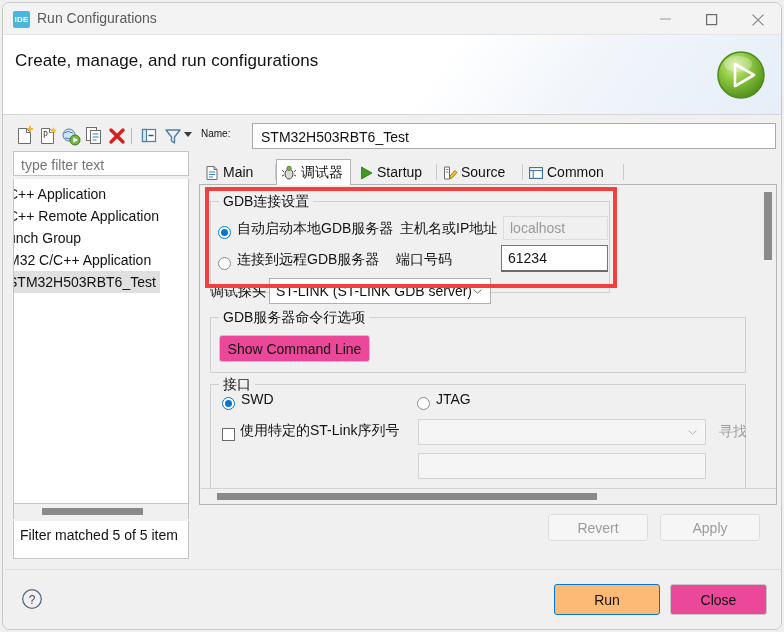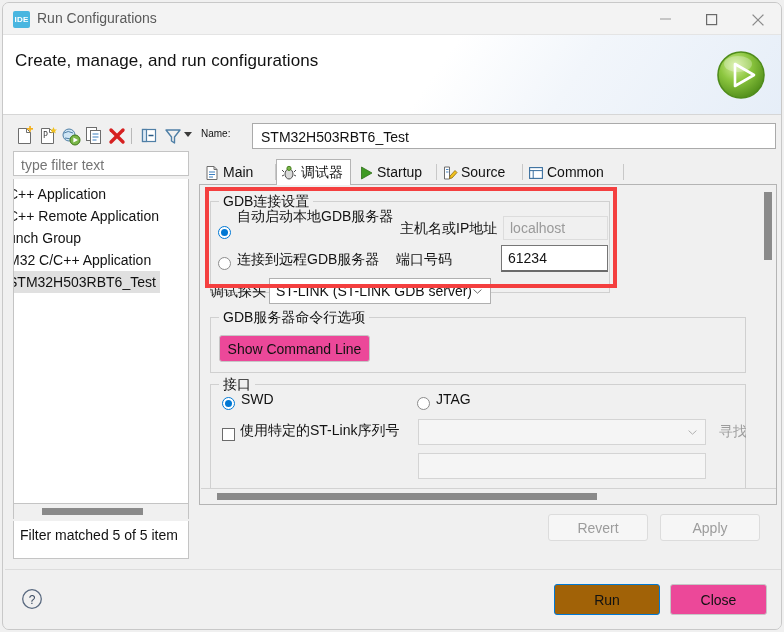--- a/index.html
+++ b/index.html
@@ -433,21 +433,21 @@
     width: 100%; height: 100%;
     display: flex;
     align-items: center;
     justify-content: center;
     font-size: 14px;
     color: #121212;
     white-space: nowrap;
   }
   .btn.disabled .btn-label { color: #9c9c9c; }
   .btn.disabled { background: #f6f6f6; border-color: #dcdcdc; }
-  .btn.default { border: 1px solid #0078d4; background: #a16207; }
+  .btn.default { border: 1px solid #0078d4; background: #fdba74; }
 
   
   .annot {
     position: absolute;
     border: 4px solid #f43f3f;
     box-sizing: border-box;
     pointer-events: none;
   }
 
   
@@ -650,21 +650,21 @@
       </div>
 
       <div class="content">
         <div class="scroll-inner">
 
           <div class="group" style="left:10px; top:16px; width:400px; height:92px;">
             <div class="group-title">GDB连接设置</div>
           </div>
 
           <div class="radio on" style="left:18px; top:41px;"></div>
-          <div class="lbl" style="left:37px; top:23px;">自动启动本地GDB服务器</div>
+          <div class="lbl" style="left:37px; top:35px;">自动启动本地GDB服务器</div>
           <div class="lbl" style="left:200px; top:35px;">主机名或IP地址</div>
           <div class="textfield disabled" style="left:303px; top:31px; width:105px; height:24px;">
             <span class="tf-val">localhost</span>
           </div>
 
           <div class="radio" style="left:18px; top:72px;"></div>
           <div class="lbl" style="left:37px; top:66px;">连接到远程GDB服务器</div>
           <div class="lbl" style="left:196px; top:66px;">端口号码</div>
           <div class="textfield focus" style="left:301px; top:60px; width:107px; height:27px;">
             <span class="tf-val">61234</span>

